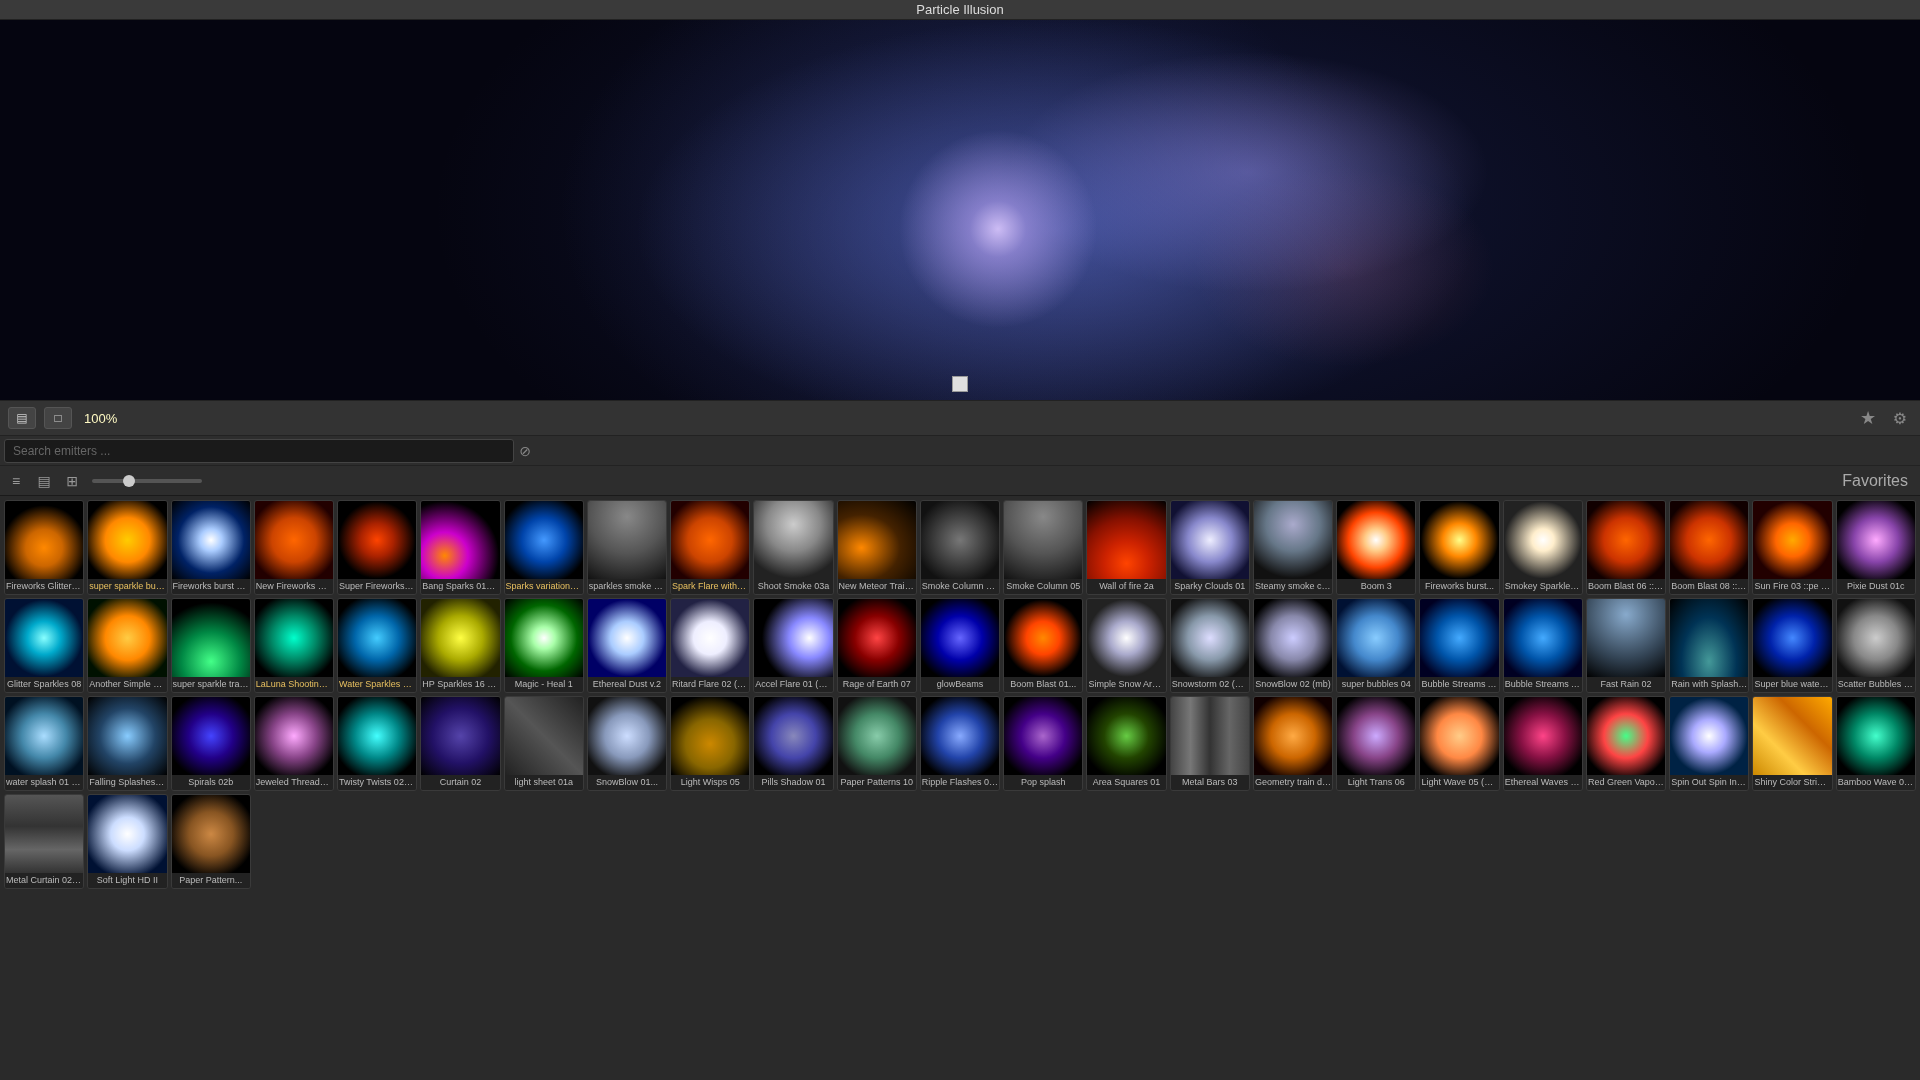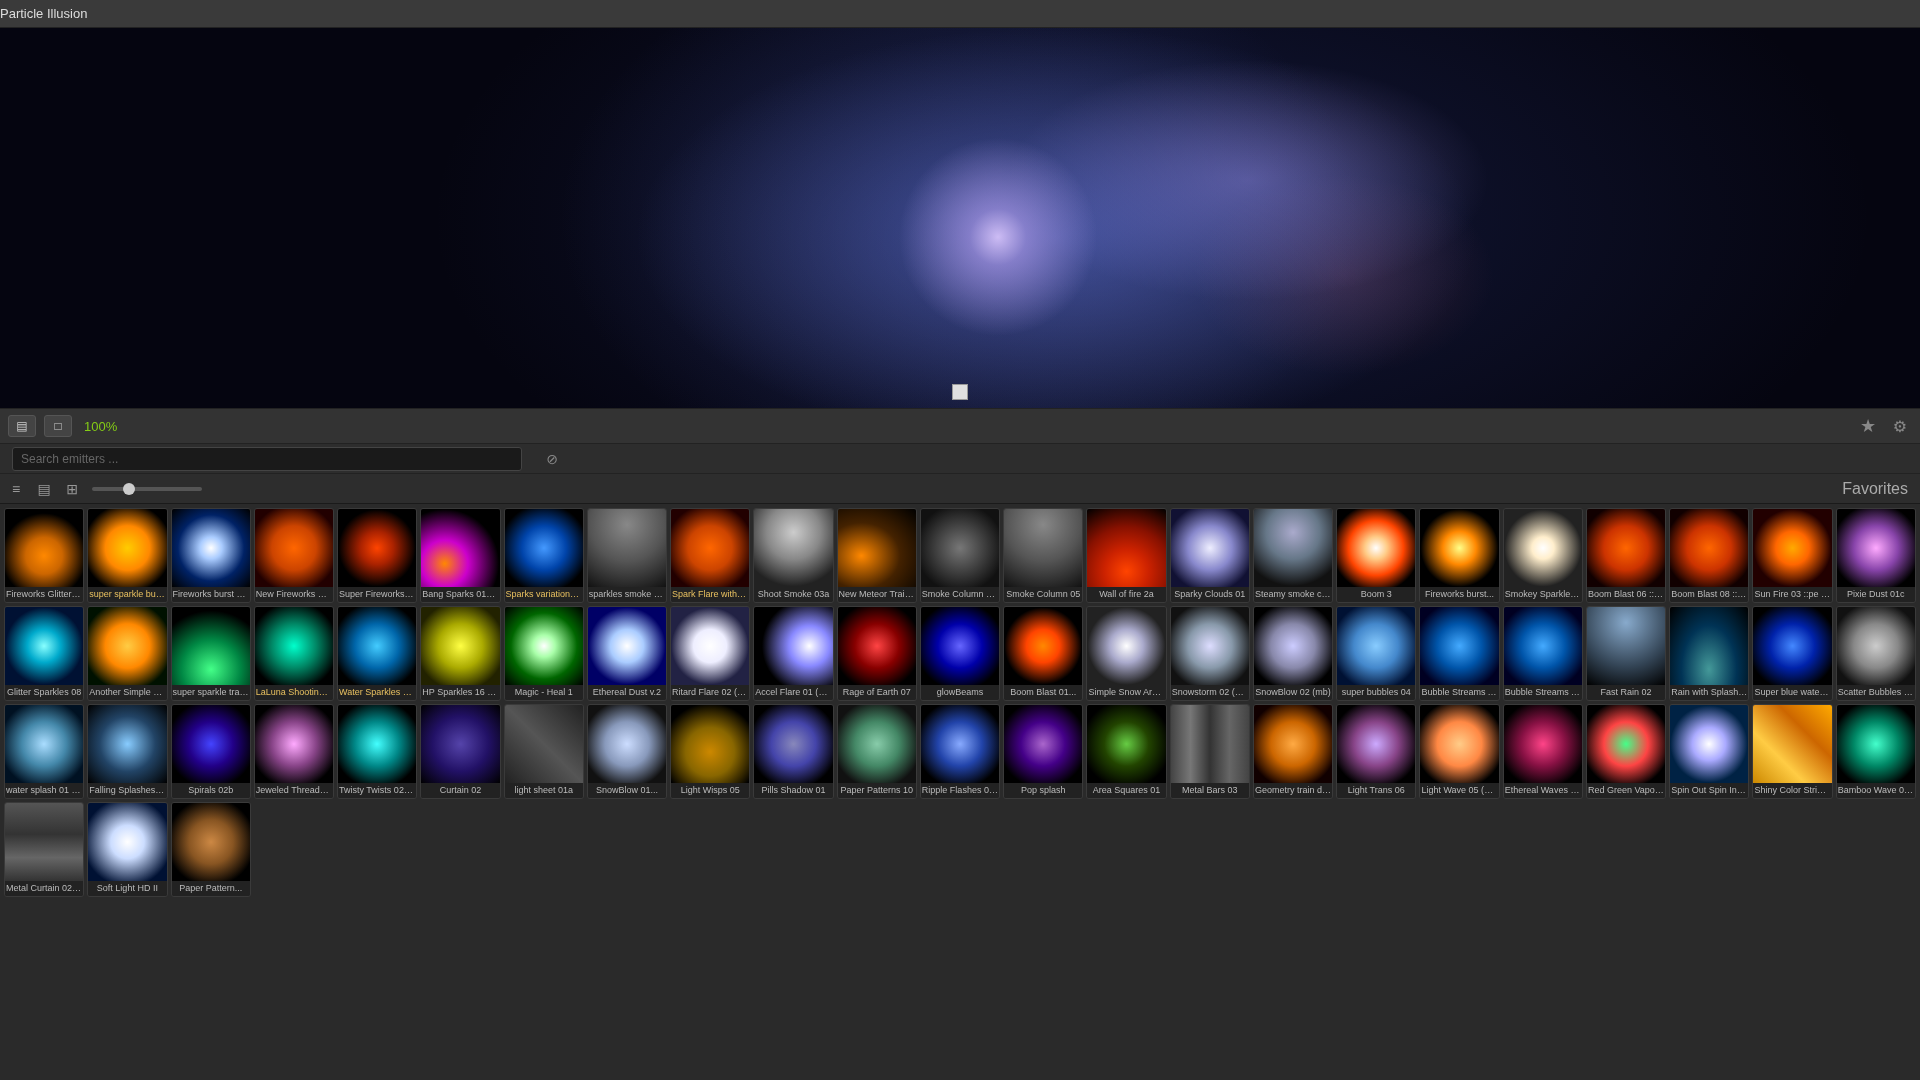--- a/index.html
+++ b/index.html
@@ -7,24 +7,25 @@
       width: 1920px;
       height: 1080px;
       background: #2a2a2a;
       font-family: -apple-system, BlinkMacSystemFont, 'Helvetica Neue', Arial, sans-serif;
       color: #ccc;
       overflow: hidden;
     }
 
     
     #titlebar {
-      height: 28px;
+      height: 20px;
       background: #3a3a3a;
       display: flex;
       align-items: center;
+      justify-content: center;
       border-bottom: 1px solid #222;
     }
     #titlebar span {
       font-size: 13px;
       color: #ddd;
     }
 
     
     #preview {
       height: 380px;
@@ -86,21 +87,21 @@
       border-radius: 3px;
       display: flex;
       align-items: center;
       justify-content: center;
       cursor: pointer;
       font-size: 12px;
       color: #ccc;
     }
     #zoom-display {
       font-size: 13px;
-      color: #84cc16;
+      color: #fef9c3;
       padding: 0 4px;
     }
     .toolbar-spacer { flex: 1; }
     #favorites-star {
       width: 24px;
       height: 24px;
       display: flex;
       align-items: center;
       justify-content: center;
       cursor: pointer;
@@ -118,22 +119,22 @@
       font-size: 16px;
     }
 
     
     #search-bar {
       height: 30px;
       background: #2d2d2d;
       border-bottom: 1px solid #222;
       display: flex;
       align-items: center;
-      padding: 0 12px;
-      gap: 20px;
+      padding: 0 4px;
+      gap: 1px;
     }
     #search-input {
       flex: 0 0 510px;
       height: 24px;
       background: #1a1a1a;
       border: 1px solid #444;
       border-radius: 3px;
       color: #aaa;
       font-size: 12px;
       padding: 0 8px;

